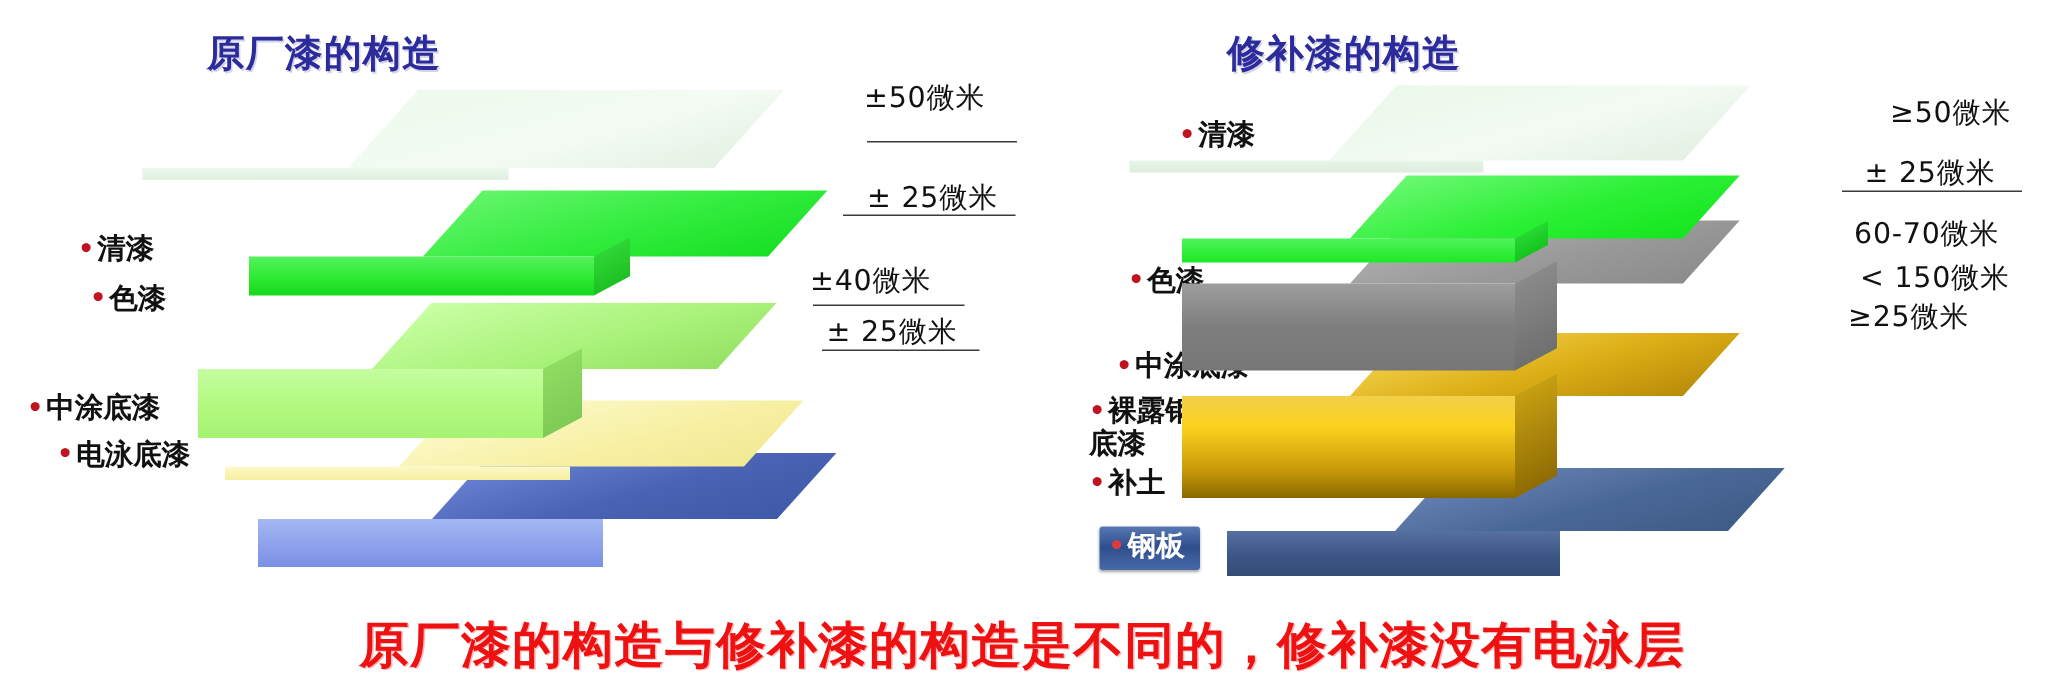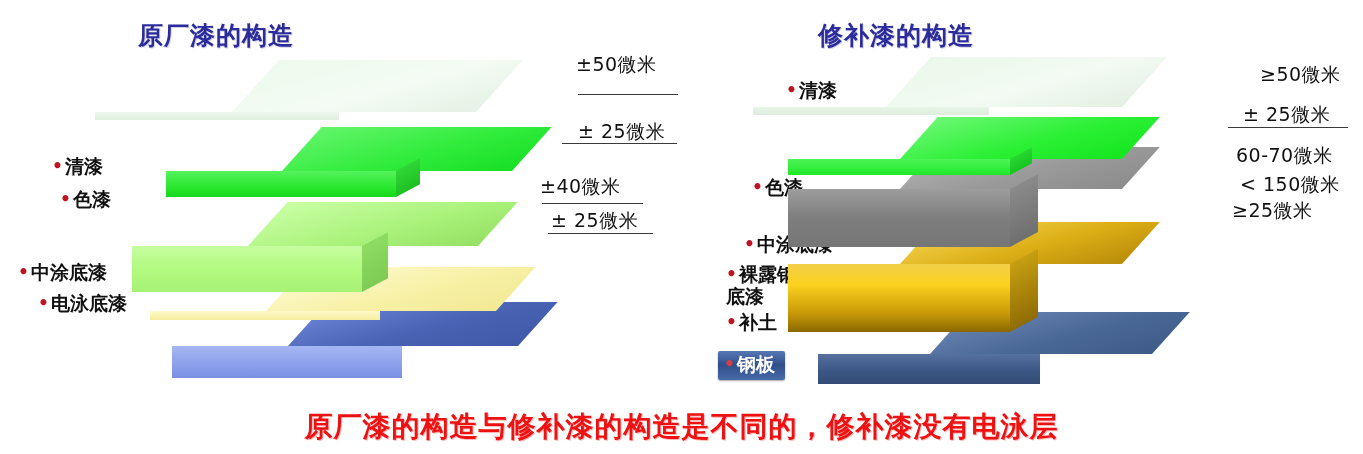--- a/index.html
+++ b/index.html
@@ -91,31 +91,32 @@
     transform-origin: top left;
   }
 
   
   #label-steel-plate-refin {
     padding: 3px 10px 4px 6px;
     border-radius: 2px;
     background: linear-gradient(180deg, #5878b4 0%, #2f4f8c 48%, #4869a8 100%);
     color: #ffffff;
     box-shadow: 0 1px 2px rgba(0,0,0,0.35);
+    margin-left: 15px;
   }
   #label-steel-plate-refin .bullet { color: #e03b3b; }
 
   
   #bottom-caption {
     position: absolute;
     left: 0;
     top: 396px;
     width: 1363px;
     text-align: center;
-    font-size: 28px;
+    font-size: 33px;
     font-weight: 700;
     color: #ee1111;
     letter-spacing: 1px;
     white-space: nowrap;
     text-shadow: 1px 1px 0 rgba(255,120,120,0.5);
   }
 </style>
 </head>
 <body>
 

